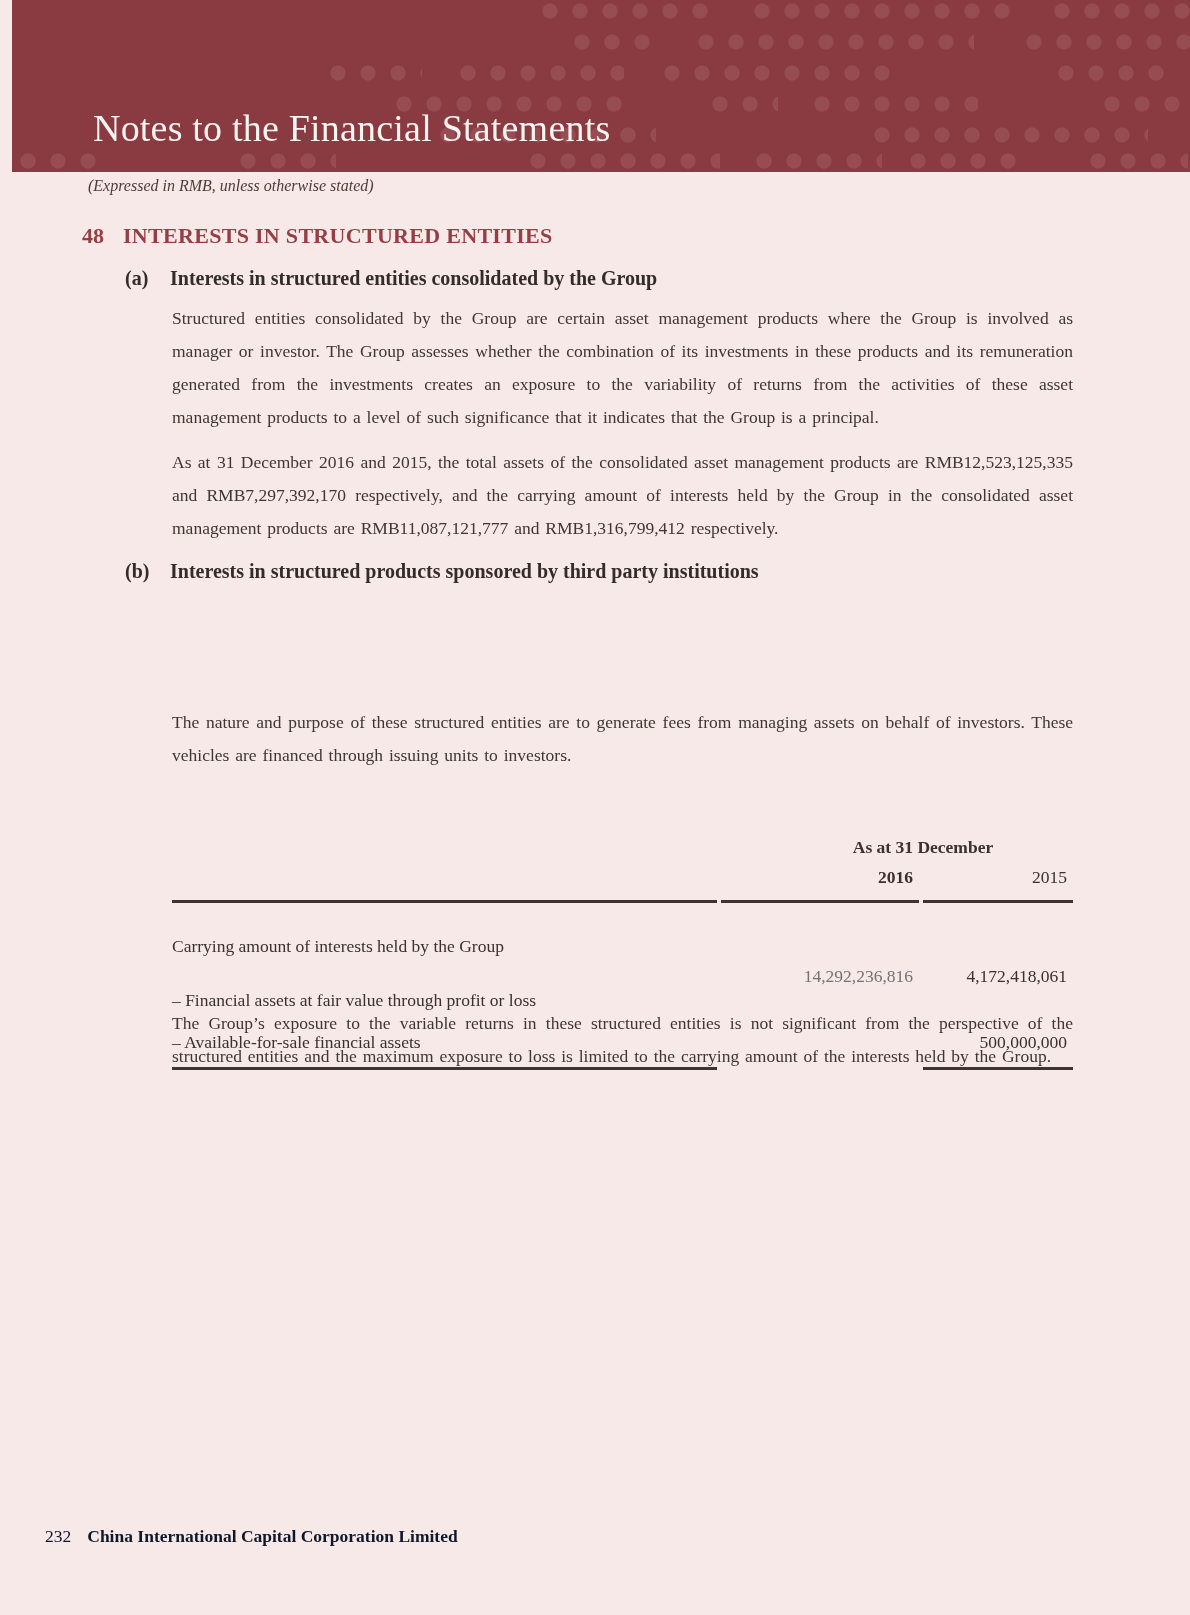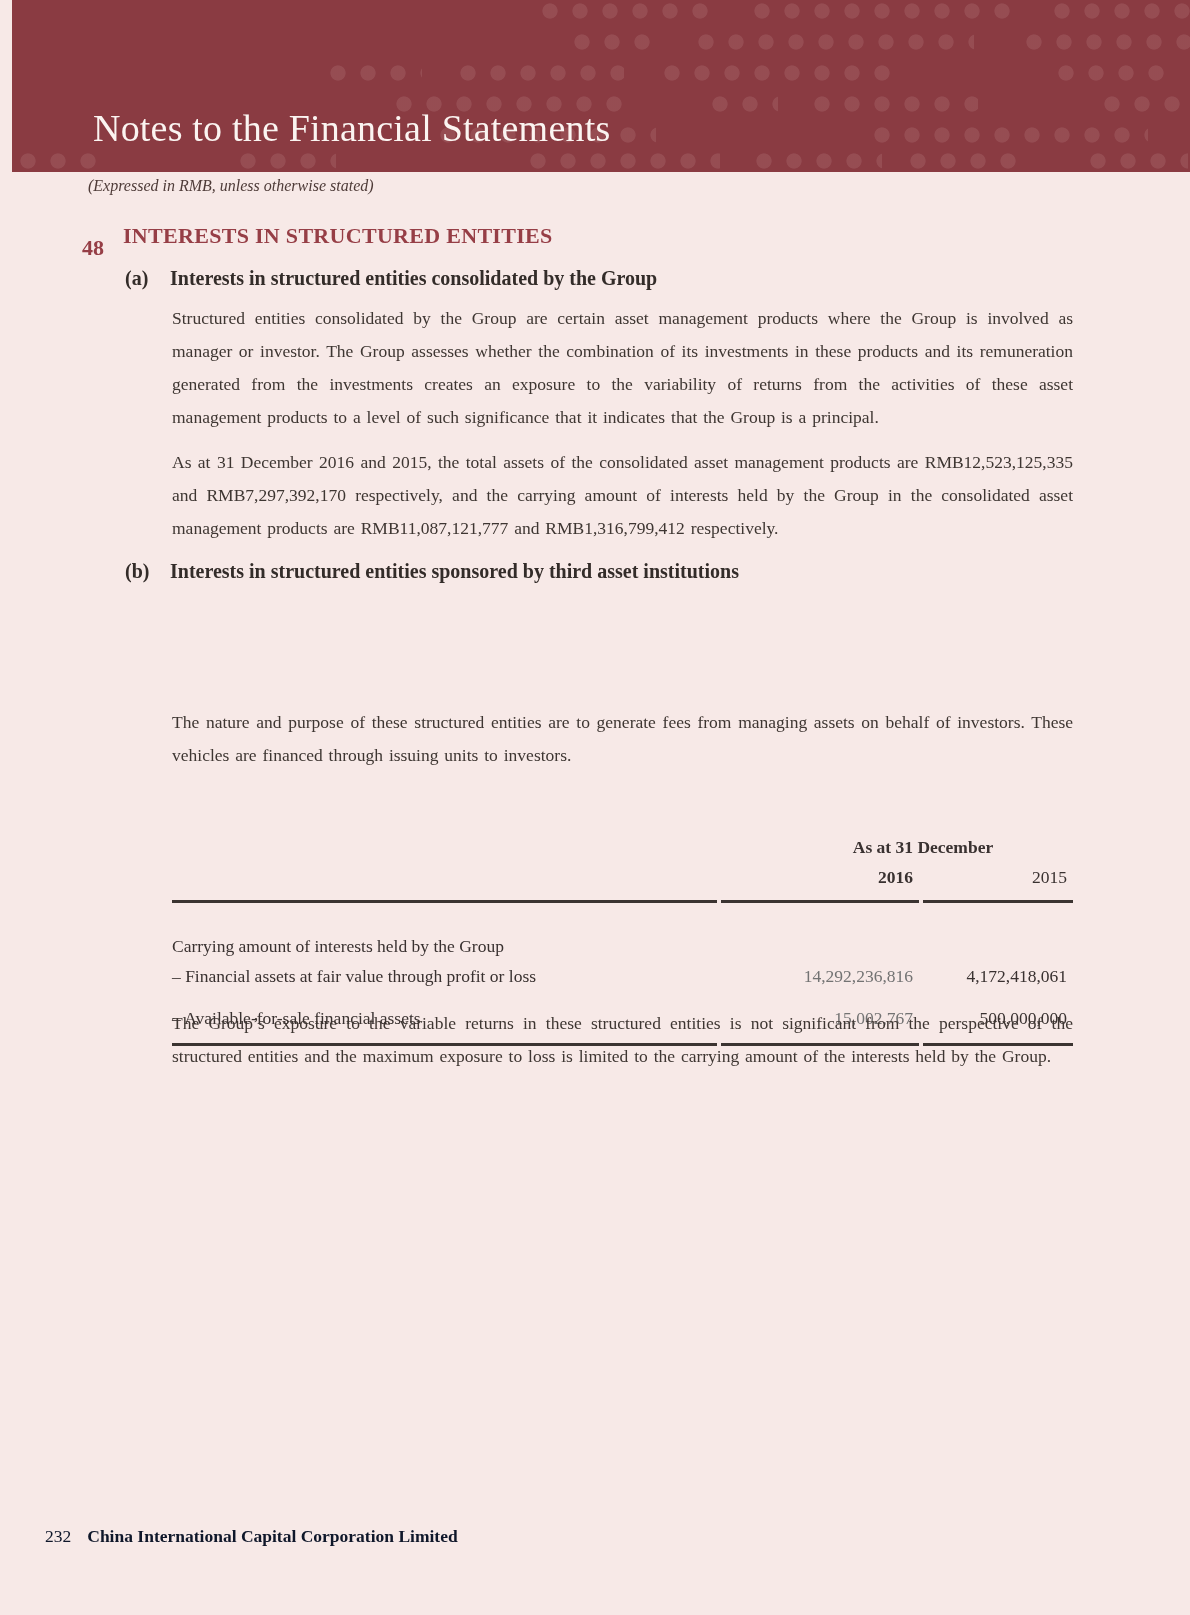--- a/index.html
+++ b/index.html
@@ -24,21 +24,21 @@
     position:absolute;left:81px;top:104px;
     font-size:38px;line-height:48px;color:#fbf4f1;
     letter-spacing:0.2px;white-space:nowrap;
   }
   .subtitle{
     position:absolute;left:88px;top:177px;
     font-style:italic;font-size:16px;color:#4e3b38;white-space:nowrap;
   }
   
   .sec-head{position:absolute;top:223px;left:0;width:1190px;color:#963e46;font-weight:bold;font-size:22px;line-height:26px;}
-  .sec-num{position:absolute;left:82px;margin-top:12px;}
+  .sec-num{position:absolute;left:82px;}
   .sec-title{position:absolute;left:123px;letter-spacing:0.3px;}
   .sub-head{position:absolute;width:1190px;color:#332c29;font-weight:bold;font-size:20px;line-height:24px;}
   .sub-label{position:absolute;left:125px;}
   .sub-title{position:absolute;left:170px;}
   
   .para{
     position:absolute;left:172px;width:901px;
     font-size:17.5px;line-height:33px;color:#3e3632;
     text-align:justify;word-spacing:1.5px;
   }
@@ -115,41 +115,40 @@
 
   <div class="sub-head" style="top:266px;">
     <span class="sub-label">(a)</span>
     <span class="sub-title">Interests in structured entities consolidated by the Group</span>
   </div>
   <div class="para" style="top:302px;">Structured entities consolidated by the Group are certain asset management products where the Group is involved as manager or investor. The Group assesses whether the combination of its investments in these products and its remuneration generated from the investments creates an exposure to the variability of returns from the activities of these asset management products to a level of such significance that it indicates that the Group is a principal.</div>
   <div class="para" style="top:446px;">As at 31 December 2016 and 2015, the total assets of the consolidated asset management products are RMB12,523,125,335 and RMB7,297,392,170 respectively, and the carrying amount of interests held by the Group in the consolidated asset management products are RMB11,087,121,777 and RMB1,316,799,412 respectively.</div>
 
   <div class="sub-head" style="top:559px;">
     <span class="sub-label">(b)</span>
-    <span class="sub-title">Interests in structured entities sponsored by third asset institutions</span>
+    <span class="sub-title">Interests in structured products sponsored by third party institutions</span>
   </div>
   <div class="para" style="top:706px;">The nature and purpose of these structured entities are to generate fees from managing assets on behalf of investors. These vehicles are financed through issuing units to investors.</div>
 
   <div class="fintable">
     <div class="spanner" style="grid-row:1;">As at 31 December</div>
 
     <div class="yearspacer" style="grid-row:2;grid-column:1;"></div>
     <div class="yearcell y2016" style="grid-row:2;grid-column:2;">2016</div>
     <div class="yearcell" style="grid-row:2;grid-column:3;">2015</div>
 
     <div class="rowlabel first-row" style="grid-row:3;grid-column:1;">Carrying amount of interests held by the Group</div>
     <div class="rowval first-row" style="grid-row:3;grid-column:2;"></div>
     <div class="rowval first-row" style="grid-row:3;grid-column:3;"></div>
 
-    <div class="rowlabel" style="grid-row:4;grid-column:1;">– Financial assets at fair value through profit or loss</div>
+    <div class="rowlabel" style="grid-row:4;grid-column:1;margin-top:24px;">– Financial assets at fair value through profit or loss</div>
     <div class="rowval valbold" style="grid-row:4;grid-column:2;">14,292,236,816</div>
     <div class="rowval" style="grid-row:4;grid-column:3;">4,172,418,061</div>
 
     <div class="rowlabel last-row" style="grid-row:5;grid-column:1;">– Available-for-sale financial assets</div>
-    <div class="rowval valbold last-row" style="grid-row:5;grid-column:2;">15,002,767</div>
     <div class="rowval last-row" style="grid-row:5;grid-column:3;">500,000,000</div>
   </div>
 
   <div class="para" style="top:1007px;font-family:Liberation Serif, serif;">The Group’s exposure to the variable returns in these structured entities is not significant from the perspective of the structured entities and the maximum exposure to loss is limited to the carrying amount of the interests held by the Group.</div>
 
   <div class="footer">
     <span class="pagenum">232</span><span class="company">China International Capital Corporation Limited</span>
   </div>
 
 </div>

